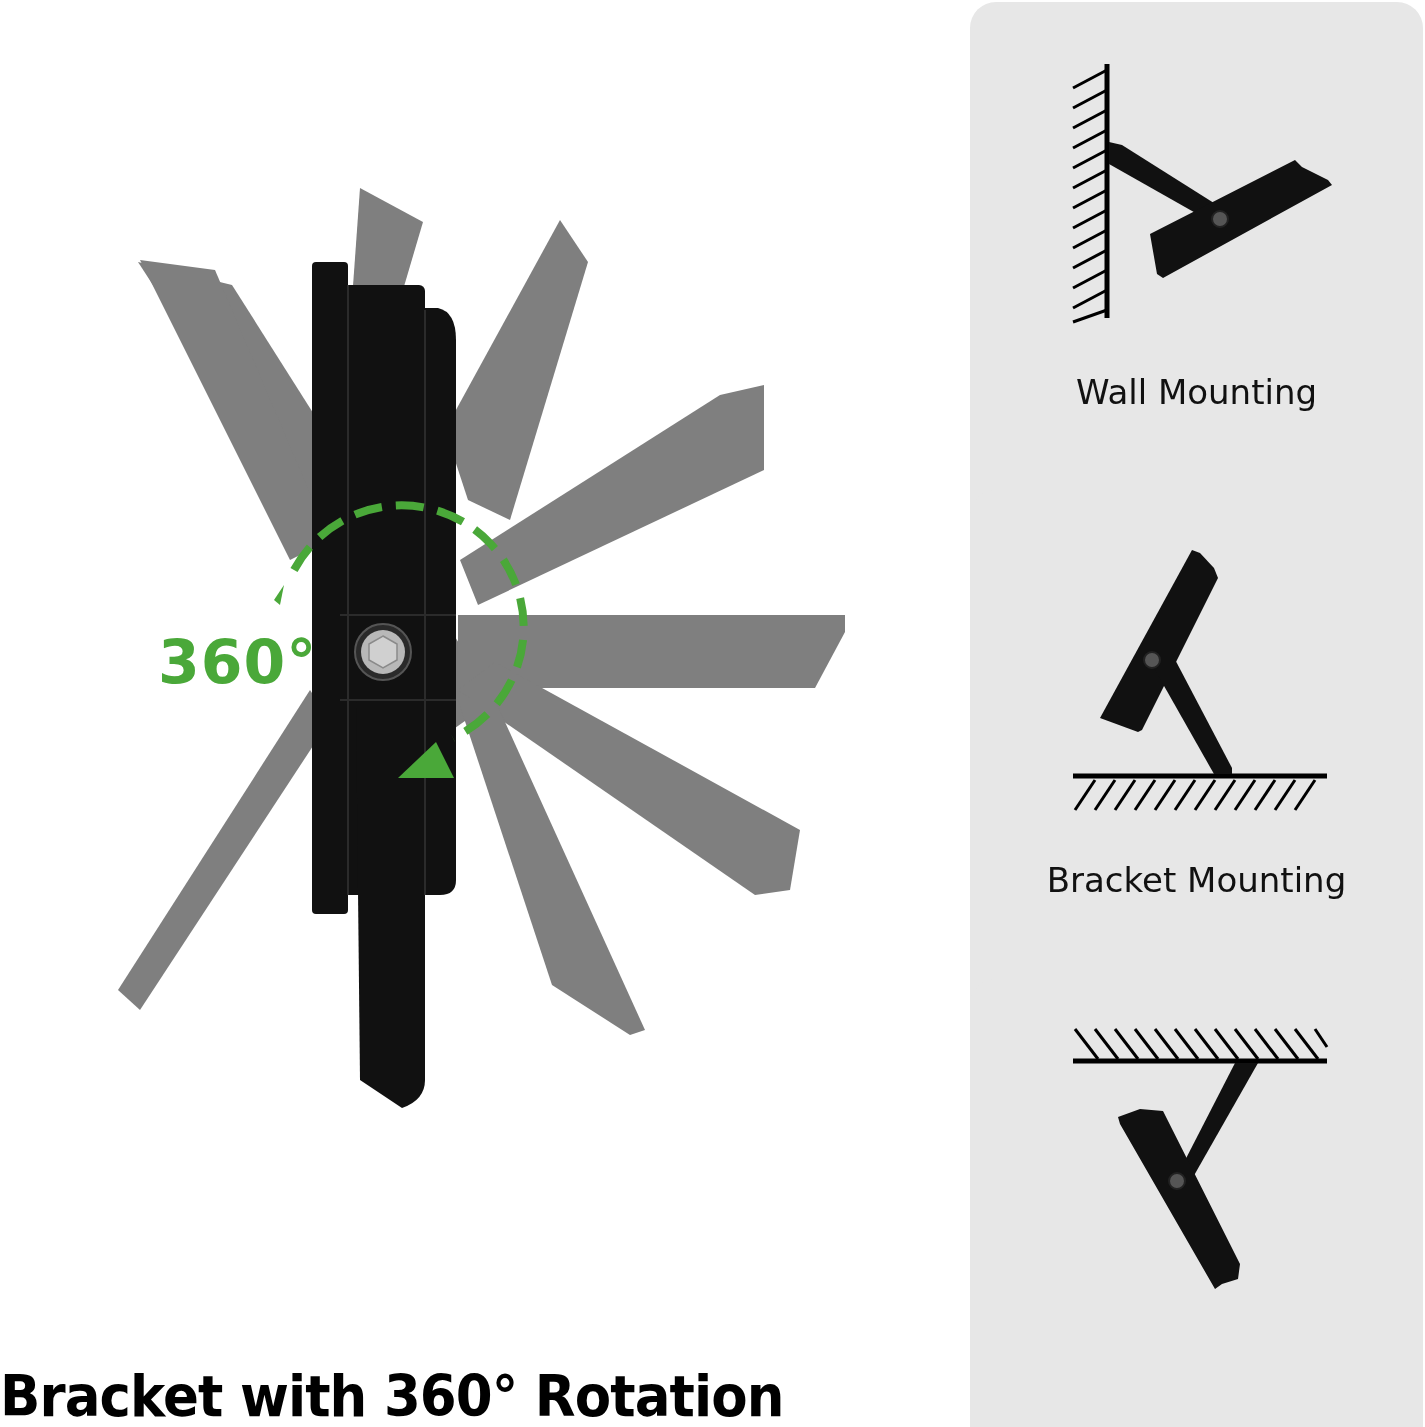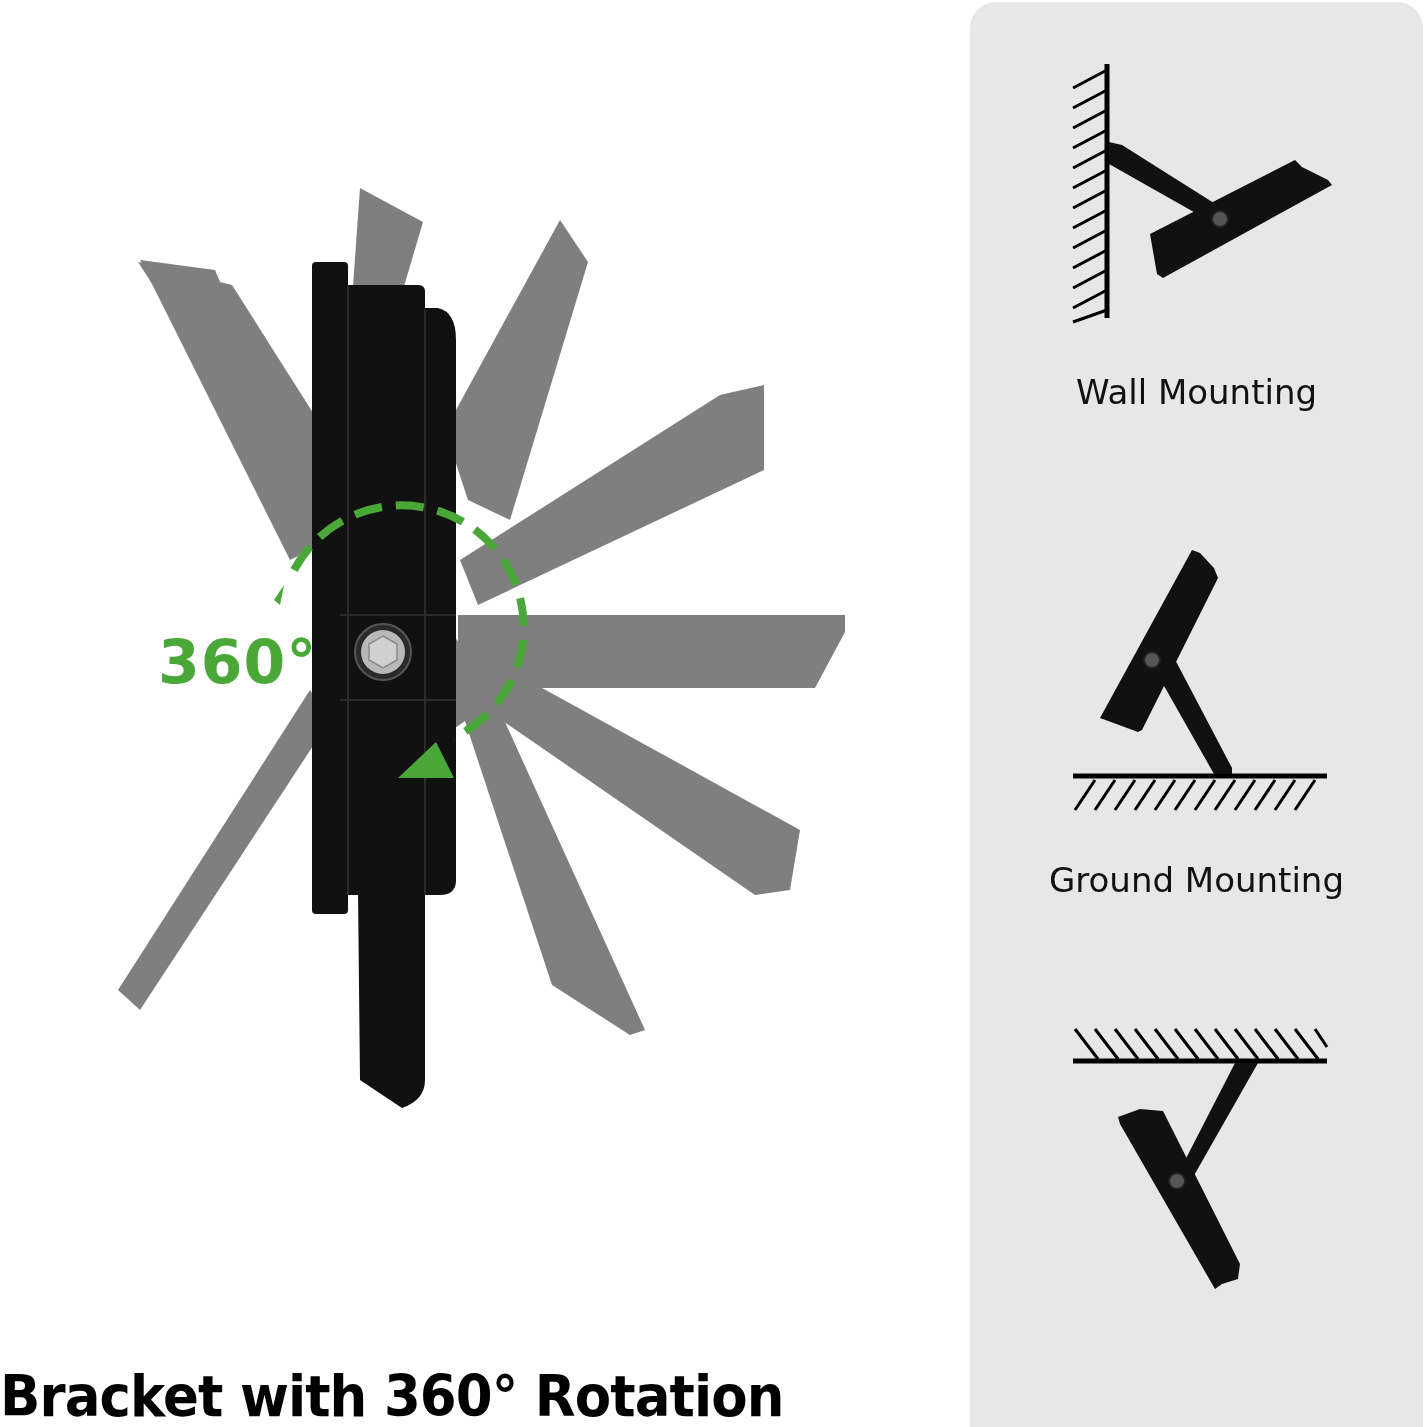--- a/index.html
+++ b/index.html
@@ -111,21 +111,21 @@
       <line x1="265" y1="290" x2="245" y2="320"></line>
       <line x1="285" y1="290" x2="265" y2="320"></line>
       <line x1="305" y1="290" x2="285" y2="320"></line>
       <line x1="325" y1="290" x2="305" y2="320"></line>
       <line x1="345" y1="290" x2="325" y2="320"></line>
     </g>
     <polygon points="130,228 222,60 230,63 244,78 248,88 172,240 168,242" fill="#111"></polygon>
     <polygon points="180,170 200,160 262,278 262,284 244,284 185,180" fill="#111"></polygon>
     <circle cx="182" cy="170" r="8" fill="#555" stroke="#222" stroke-width="2"></circle>
   </svg>
-  <div class="card-label" style="top:370px;">Ground Mounting</div>
+  <div class="card-label" style="top:370px;">Bracket Mounting</div>
 </div>
 
 <div class="card" style="top:979px;">
   <svg width="453" height="446" viewBox="0 0 453 446">
     <line x1="103" y1="82" x2="357" y2="82" stroke="#000" stroke-width="5"></line>
     <g stroke="#000" stroke-width="3">
       <line x1="105" y1="50" x2="128" y2="80"></line>
       <line x1="125" y1="50" x2="148" y2="80"></line>
       <line x1="145" y1="50" x2="168" y2="80"></line>
       <line x1="165" y1="50" x2="188" y2="80"></line>

